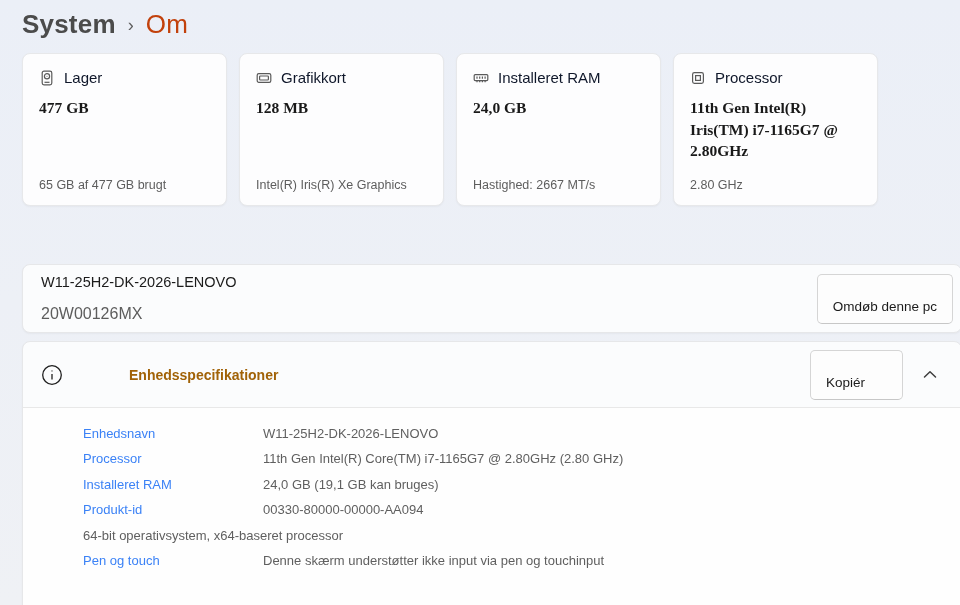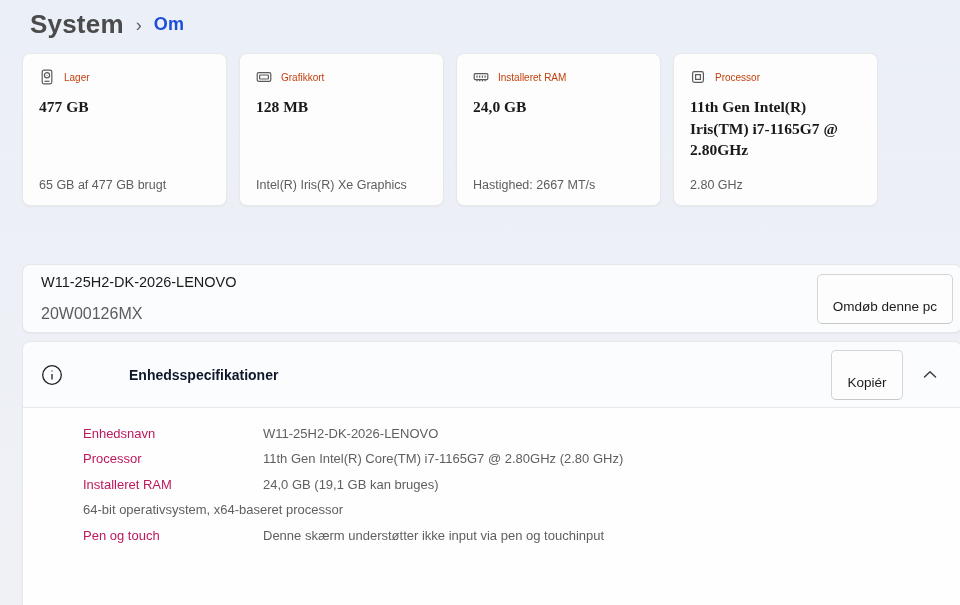--- a/index.html
+++ b/index.html
@@ -3,36 +3,36 @@
 <meta charset="utf-8">
 <style>
   * { margin:0; padding:0; box-sizing:border-box; }
   html,body { width:960px; height:605px; overflow:hidden; }
   body {
     font-family:"Liberation Sans","DejaVu Sans",sans-serif;
     background:linear-gradient(180deg,#ebeff7 0%,#eff1f5 100%);
     color:#1b1b1b;
   }
   
-  .breadcrumb { display:flex; align-items:center; padding:5px 0 0 30px; height:44px; }
+  .breadcrumb { display:flex; align-items:center; padding:5px 0 0 22px; height:44px; }
   .crumb-parent { font-size:26px; font-weight:600; color:#4b4b4b; letter-spacing:.2px; }
   .crumb-sep { font-size:18px; color:#5e5e5e; margin:2px 12px 0 12px; }
-  .crumb-current { font-size:18px; font-weight:700; color:#1d4ed8; letter-spacing:.2px; }
+  .crumb-current { font-size:26px; font-weight:400; color:#c2410c; letter-spacing:.2px; }
 
   
   .cards { display:flex; gap:12px; margin:9px 0 0 22px; }
   .card {
     width:205px; height:153px; background:#fdfdfe;
     border:1px solid #e7e8ea; border-radius:8px;
     box-shadow:0 1px 2px rgba(0,0,0,.04);
     padding:15px 16px 13px 16px;
     display:flex; flex-direction:column;
   }
   .card-head { display:flex; align-items:center; gap:9px; }
-  .card-label { font-size:10px; color:#c2410c; }
+  .card-label { font-size:15px; color:#0f172a; }
   .card-value { margin-top:11px; font-size:15.5px; font-weight:700; color:#191919; line-height:1.4;font-family:Liberation Serif, serif; }
   .card-footer { margin-top:auto; font-size:12.5px; color:#5d5d5d; }
   .card-icon svg { display:block; }
 
   
   .panel {
     margin-left:22px; width:940px; background:#fbfcfd;
     border:1px solid #e6e7e9; border-radius:8px;
     box-shadow:0 1px 2px rgba(0,0,0,.04);
   }
@@ -44,26 +44,26 @@
   .btn {
     background:#fdfdfd; border:1px solid #d5d5d5; border-bottom-color:#c7c7c7;
     border-radius:5px; font-family:inherit; font-size:13.5px; color:#1b1b1b;
     padding:24px 15px; height:33px; cursor:pointer;
   }
   .rename-btn { margin-left:auto; }
 
   
   .spec-panel { margin-top:8px; height:420px; overflow:hidden; display:flex; flex-direction:column; }
   .spec-header { height:66px; display:flex; align-items:center; padding:0 14px 0 18px; border-bottom:1px solid #e8e8e8; }
-  .spec-title { font-size:14px; font-weight:700; margin-left:22px; color:#0f172a;padding-left:44px; }
-  .copy-btn { margin-left:auto; width:72px; text-align:center; }
+  .spec-title { font-size:14px; font-weight:700; margin-left:22px; color:#a16207;padding-left:44px; }
+  .copy-btn { margin-left:auto; width:93px; text-align:left; }
   .chevron-btn { background:none; border:none; margin:0 10px 0 20px; cursor:pointer; display:flex; align-items:center; }
   .spec-body { background:#fefefe; flex:1; padding:13px 0 0 60px; }
   .spec-row { display:flex; line-height:25.4px; }
-  .spec-label { width:180px; font-size:13px; color:#be185d; }
+  .spec-label { width:180px; font-size:13px; color:#3b82f6; }
   .spec-value { font-size:13px; color:#5f5f5f; }
 </style>
 </head>
 <body>
 
 <div class="breadcrumb">
   <span class="crumb-parent">System</span>
   <span class="crumb-sep">›</span>
   <span class="crumb-current">Om</span>
 </div>
@@ -169,20 +169,24 @@
     </div>
     <div class="spec-row">
       <span class="spec-label">Processor</span>
       <span class="spec-value">11th Gen Intel(R) Core(TM) i7-1165G7 @ 2.80GHz (2.80 GHz)</span>
     </div>
     <div class="spec-row">
       <span class="spec-label">Installeret RAM</span>
       <span class="spec-value">24,0 GB (19,1 GB kan bruges)</span>
     </div>
     <div class="spec-row">
+      <span class="spec-label">Produkt-id</span>
+      <span class="spec-value">00330-80000-00000-AA094</span>
+    </div>
+    <div class="spec-row">
       <span class="spec-value">64-bit operativsystem, x64-baseret processor</span>
     </div>
     <div class="spec-row">
       <span class="spec-label">Pen og touch</span>
       <span class="spec-value">Denne skærm understøtter ikke input via pen og touchinput</span>
     </div>
   </div>
 </div>
 
 </body></html>

